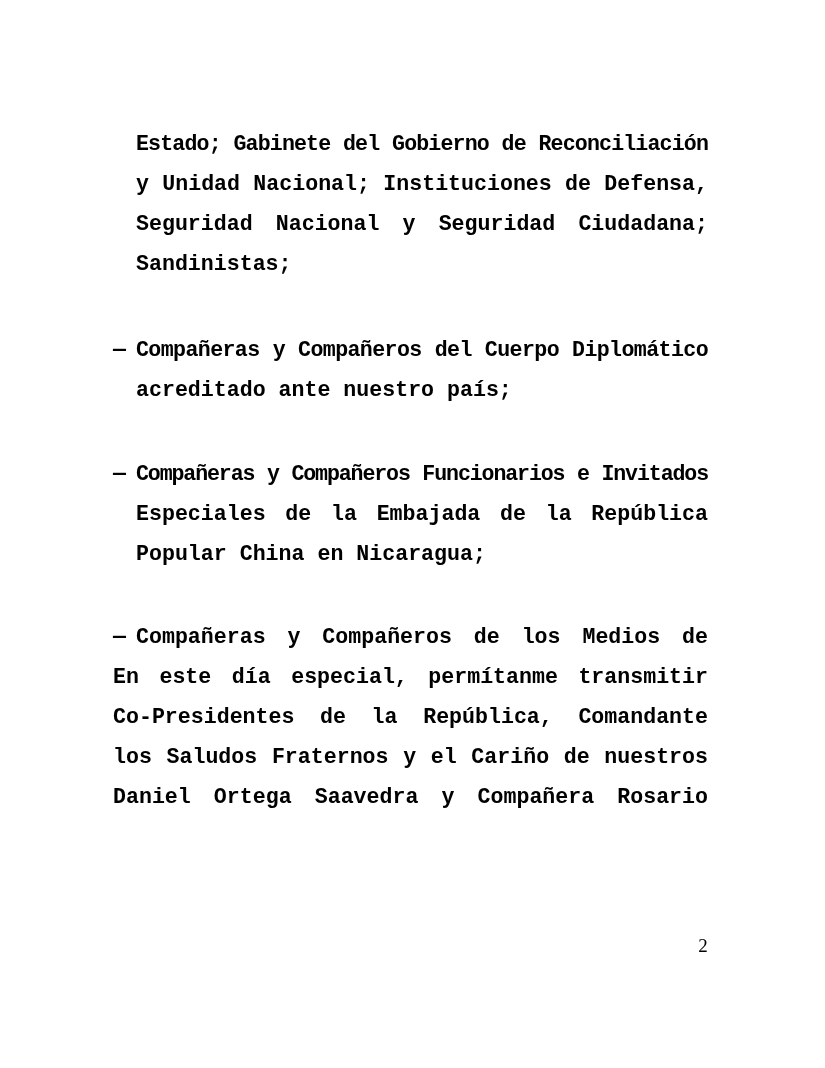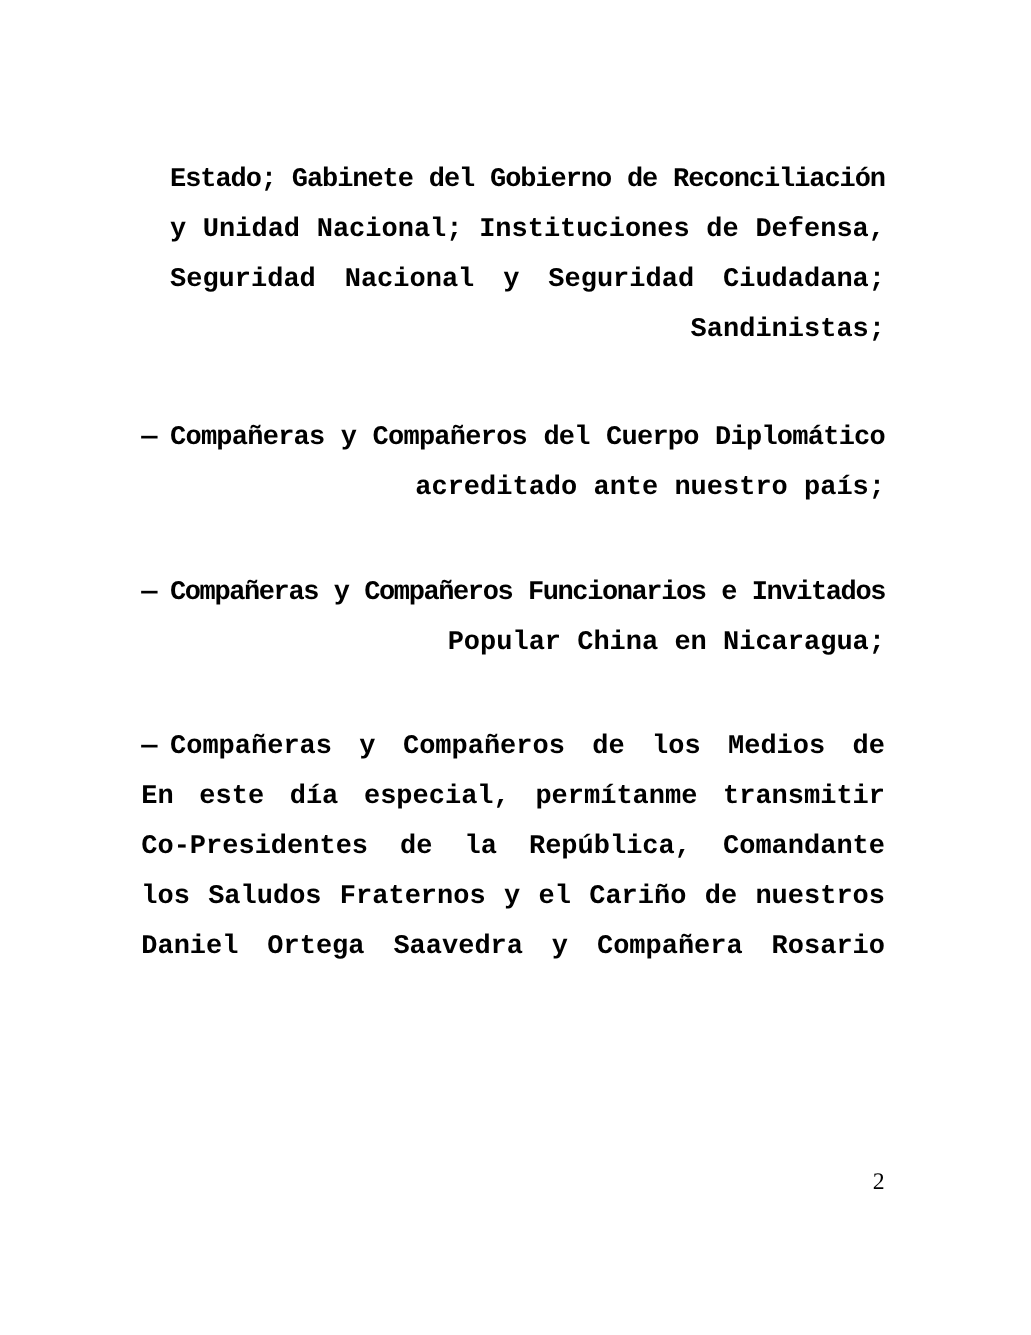--- a/index.html
+++ b/index.html
@@ -25,21 +25,21 @@
   .bullet { position: relative; padding-left: 23px; }
   .marker {
     position: absolute;
     left: 0;
     top: 0;
     line-height: 40px;
   }
   .line {
     line-height: 40px;
     height: 40px;
-    text-align: right;
+    text-align: left;
   }
   .just {
     text-align: justify;
     text-align-last: justify;
   }
   
   .tight1 { letter-spacing: -0.85px; }
   .tight2 { letter-spacing: -0.60px; }
   .tight3 { letter-spacing: -1.12px; }
   .gap46 { margin-top: 46px; }
@@ -74,20 +74,21 @@
 
     <div class="block bullet gap46">
       <span class="marker">—</span>
       <div class="line just tight2">Compañeras y Compañeros del Cuerpo Diplomático</div>
       <div class="line">acreditado ante nuestro país;</div>
     </div>
 
     <div class="block bullet gap44">
       <span class="marker">—</span>
       <div class="line just tight3">Compañeras y Compañeros Funcionarios e Invitados</div>
+      <div class="line just">Especiales de la Embajada de la República</div>
       <div class="line">Popular China en Nicaragua;</div>
     </div>
 
     <div class="block bullet gap43">
       <span class="marker">—</span>
       <div class="line just">Compañeras y Compañeros de los Medios de</div>
     </div>
 
     <div class="block gap42">
       <div class="line just">En este día especial, permítanme transmitir</div>

